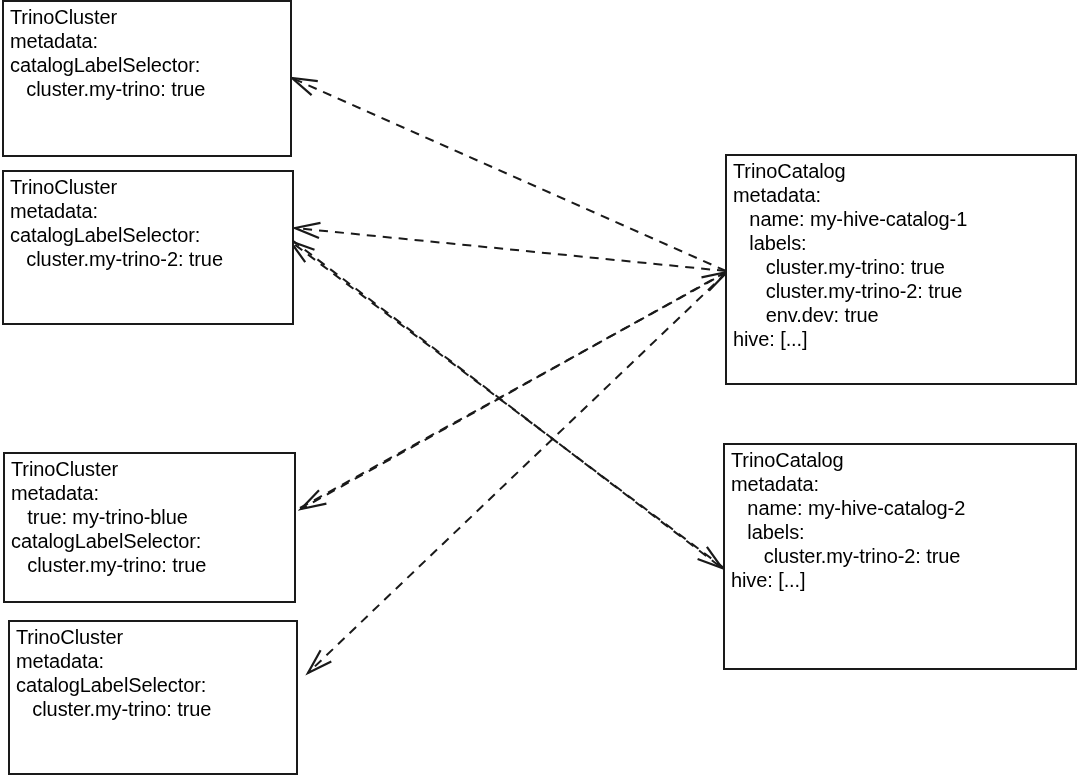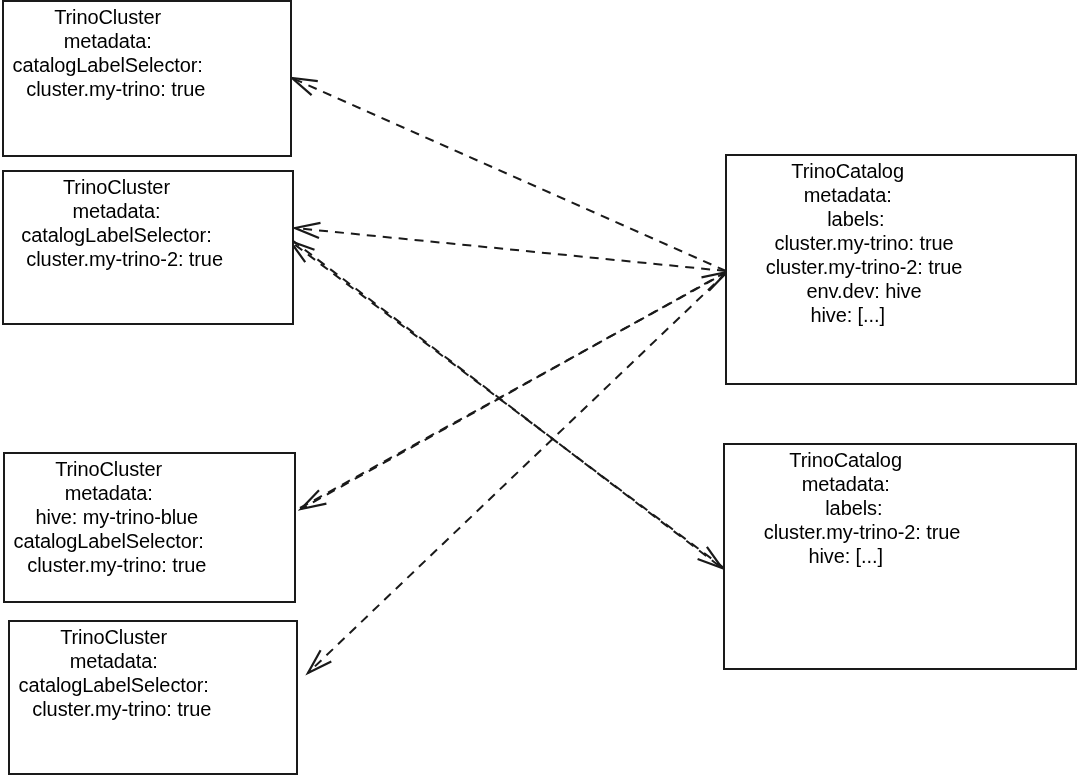--- a/index.html
+++ b/index.html
@@ -27,21 +27,21 @@
   .node-text {
     position: absolute;
     left: 6px;
     top: 3px;
     font-size: 20px;
     line-height: 24px;
     color: #000000;
     white-space: pre;
     letter-spacing: -0.1px;
   }
-  .node-text .ln { display: block; white-space: pre; text-align: center; }
+  .node-text .ln { display: block; white-space: pre; }
   svg.edges {
     position: absolute;
     left: 0;
     top: 0;
     width: 1082px;
     height: 775px;
     z-index: 1;
     overflow: visible;
   }
   .edge-line {
@@ -94,26 +94,26 @@
     </svg>
 
   <div id="node-layer">
       <div class="node" style="left: 2px; top: 0px; width: 290px; height: 157px;">
         <div class="node-text"><span class="ln">TrinoCluster</span><span class="ln">metadata:</span><span class="ln">catalogLabelSelector:</span><span class="ln">   cluster.my-trino: true</span></div>
       </div>
       <div class="node" style="left: 2px; top: 170px; width: 292px; height: 155px;">
         <div class="node-text"><span class="ln">TrinoCluster</span><span class="ln">metadata:</span><span class="ln">catalogLabelSelector:</span><span class="ln">   cluster.my-trino-2: true</span></div>
       </div>
       <div class="node" style="left: 3px; top: 452px; width: 293px; height: 151px;">
-        <div class="node-text"><span class="ln">TrinoCluster</span><span class="ln">metadata:</span><span class="ln">   hive: my-trino-blue</span><span class="ln">catalogLabelSelector:</span><span class="ln">   cluster.my-trino: true</span></div>
+        <div class="node-text"><span class="ln">TrinoCluster</span><span class="ln">metadata:</span><span class="ln">   true: my-trino-blue</span><span class="ln">catalogLabelSelector:</span><span class="ln">   cluster.my-trino: true</span></div>
       </div>
       <div class="node" style="left: 8px; top: 620px; width: 290px; height: 155px;">
         <div class="node-text"><span class="ln">TrinoCluster</span><span class="ln">metadata:</span><span class="ln">catalogLabelSelector:</span><span class="ln">   cluster.my-trino: true</span></div>
       </div>
       <div class="node" style="left: 725px; top: 154px; width: 352px; height: 231px;">
-        <div class="node-text"><span class="ln">TrinoCatalog</span><span class="ln">metadata:</span><span class="ln">   labels:</span><span class="ln">      cluster.my-trino: true</span><span class="ln">      cluster.my-trino-2: true</span><span class="ln">      env.dev: hive</span><span class="ln">hive: [...]</span></div>
+        <div class="node-text"><span class="ln">TrinoCatalog</span><span class="ln">metadata:</span><span class="ln">   name: my-hive-catalog-1</span><span class="ln">   labels:</span><span class="ln">      cluster.my-trino: true</span><span class="ln">      cluster.my-trino-2: true</span><span class="ln">      env.dev: true</span><span class="ln">hive: [...]</span></div>
       </div>
       <div class="node" style="left: 723px; top: 443px; width: 354px; height: 227px;">
-        <div class="node-text"><span class="ln">TrinoCatalog</span><span class="ln">metadata:</span><span class="ln">   labels:</span><span class="ln">      cluster.my-trino-2: true</span><span class="ln">hive: [...]</span></div>
+        <div class="node-text"><span class="ln">TrinoCatalog</span><span class="ln">metadata:</span><span class="ln">   name: my-hive-catalog-2</span><span class="ln">   labels:</span><span class="ln">      cluster.my-trino-2: true</span><span class="ln">hive: [...]</span></div>
       </div>
     </div>
 
 </div>
 
 </body></html>

